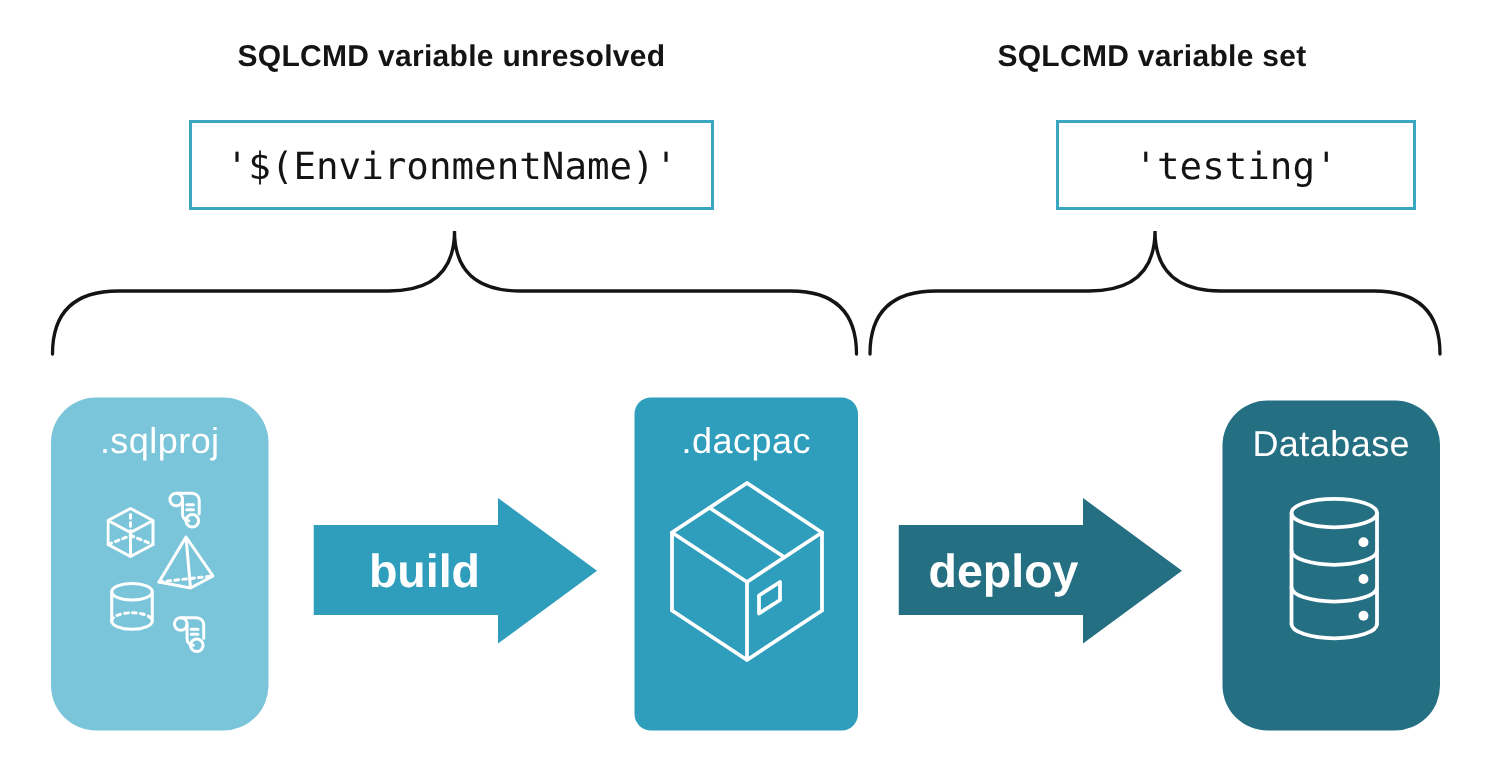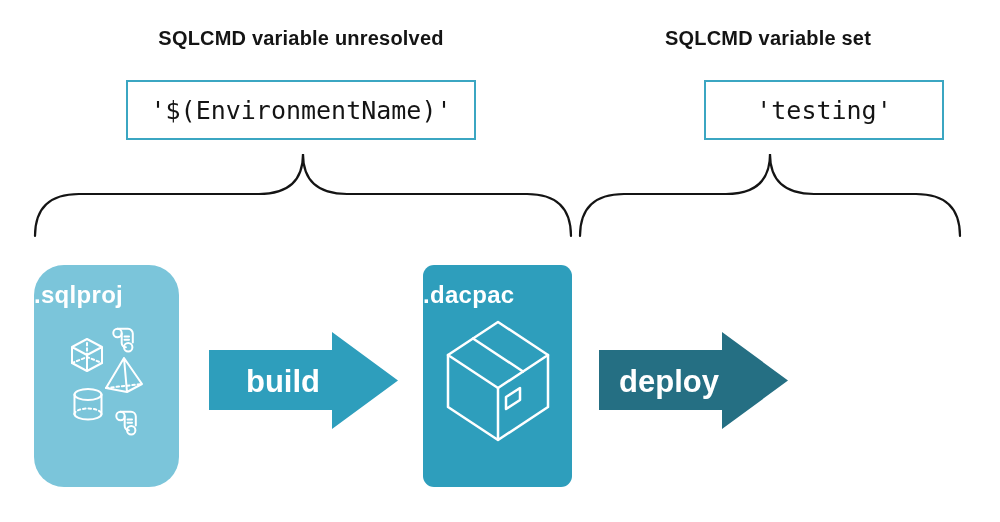--- a/index.html
+++ b/index.html
@@ -28,21 +28,21 @@
   .brace path { fill:none; stroke:var(--ink,#141414); stroke-width:2.2; stroke-linecap:round; }
   .brace.left  { left:33px;  }
   .brace.right { left:578px; }
   .card {
     position:absolute; top:265px; width:145px; height:222px; border-radius:30px;
   }
   .card.sqlproj  { left:34px;  background:var(--card-light,#7BC5DA); }
   .card.dacpac   { left:423px; background:var(--card-mid,#2E9EBC); width:149px;border-radius:11px; }
   .card.database { left:815px; background:var(--card-dark,#256F83); top:267px; height:220px; }
   .card-title {
-    padding-top:16px; text-align:left; color:#ffffff; font-weight:700;
+    padding-top:16px; text-align:center; color:#ffffff; font-weight:400;
     font-size:24px; letter-spacing:0.3px;
   }
   .card svg.icon { position:absolute; }
   .icon .st  { fill:none; stroke:#ffffff; stroke-width:2; stroke-linejoin:round; stroke-linecap:round; }
   .icon .st3 { fill:none; stroke:#ffffff; stroke-width:2.5; stroke-linejoin:round; stroke-linecap:round; }
   .icon .dash  { stroke-dasharray:2.5 2.8; }
   .icon .dot { fill:#ffffff; stroke:none; }
   .arrow { position:absolute; top:331px; }
   .arrow.build  { left:209px; } .arrow.build polygon  { fill:var(--card-mid,#2E9EBC); }
   .arrow.deploy { left:599px; } .arrow.deploy polygon { fill:var(--card-dark,#256F83); }
@@ -125,14 +125,27 @@
       <path class="st3" d="M30 19.5 L80 52.5"></path>
       <path class="st3" d="M63 78 L77 69 L77 81 L63 90 Z" stroke-width="2.2"></path>
     </svg>
   </div>
 
   <svg class="arrow deploy" width="190" height="99" viewBox="0 0 190 99">
     <polygon points="0,19 123,19 123,1 189,49.5 123,98 123,79 0,79"></polygon>
     <text x="70" y="50" text-anchor="middle" dominant-baseline="central">deploy</text>
   </svg>
 
+  <div class="card database">
+    <div class="card-title">Database</div>
+    <svg class="icon" style="left:38px; top:64px;" width="73" height="97" viewBox="0 0 73 97">
+      <ellipse class="st3" cx="36.5" cy="11" rx="28.5" ry="9.5"></ellipse>
+      <path class="st3" d="M8 11 V85 M65 11 V85"></path>
+      <path class="st3" d="M8 36 A28.5 9.5 0 0 0 65 36"></path>
+      <path class="st3" d="M8 60.5 A28.5 9.5 0 0 0 65 60.5"></path>
+      <path class="st3" d="M8 85 A28.5 9.5 0 0 0 65 85"></path>
+      <circle class="dot" cx="56" cy="30.5" r="3.3"></circle>
+      <circle class="dot" cx="56" cy="55" r="3.3"></circle>
+      <circle class="dot" cx="56" cy="79.5" r="3.3"></circle>
+    </svg>
+  </div>
 
 </div>
 
 </body></html>

